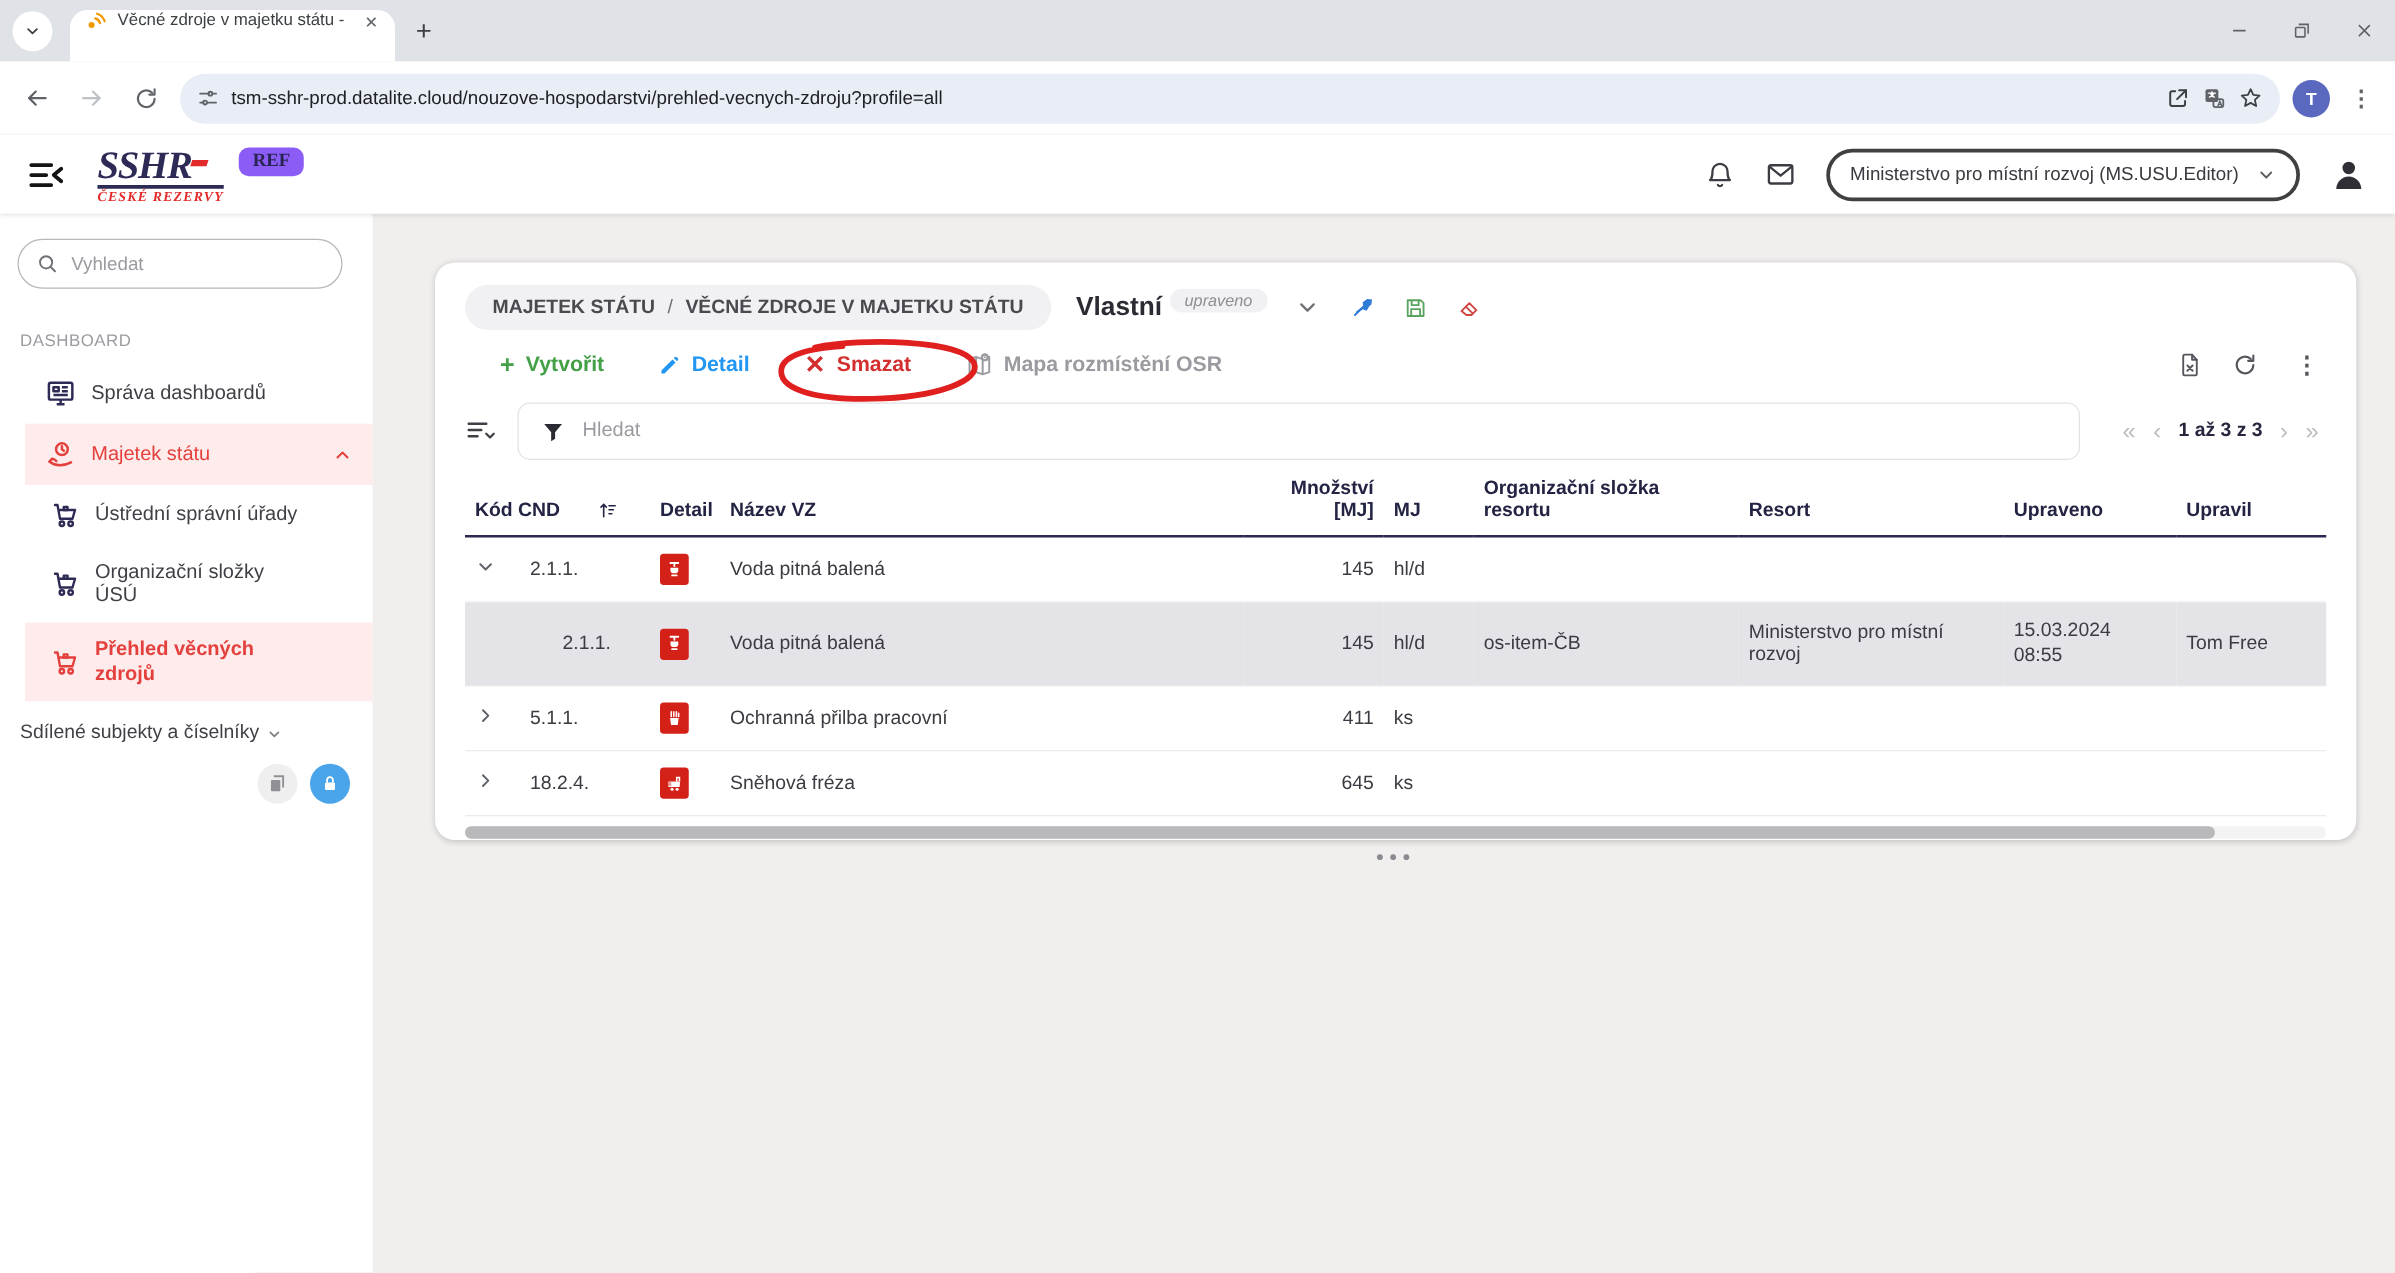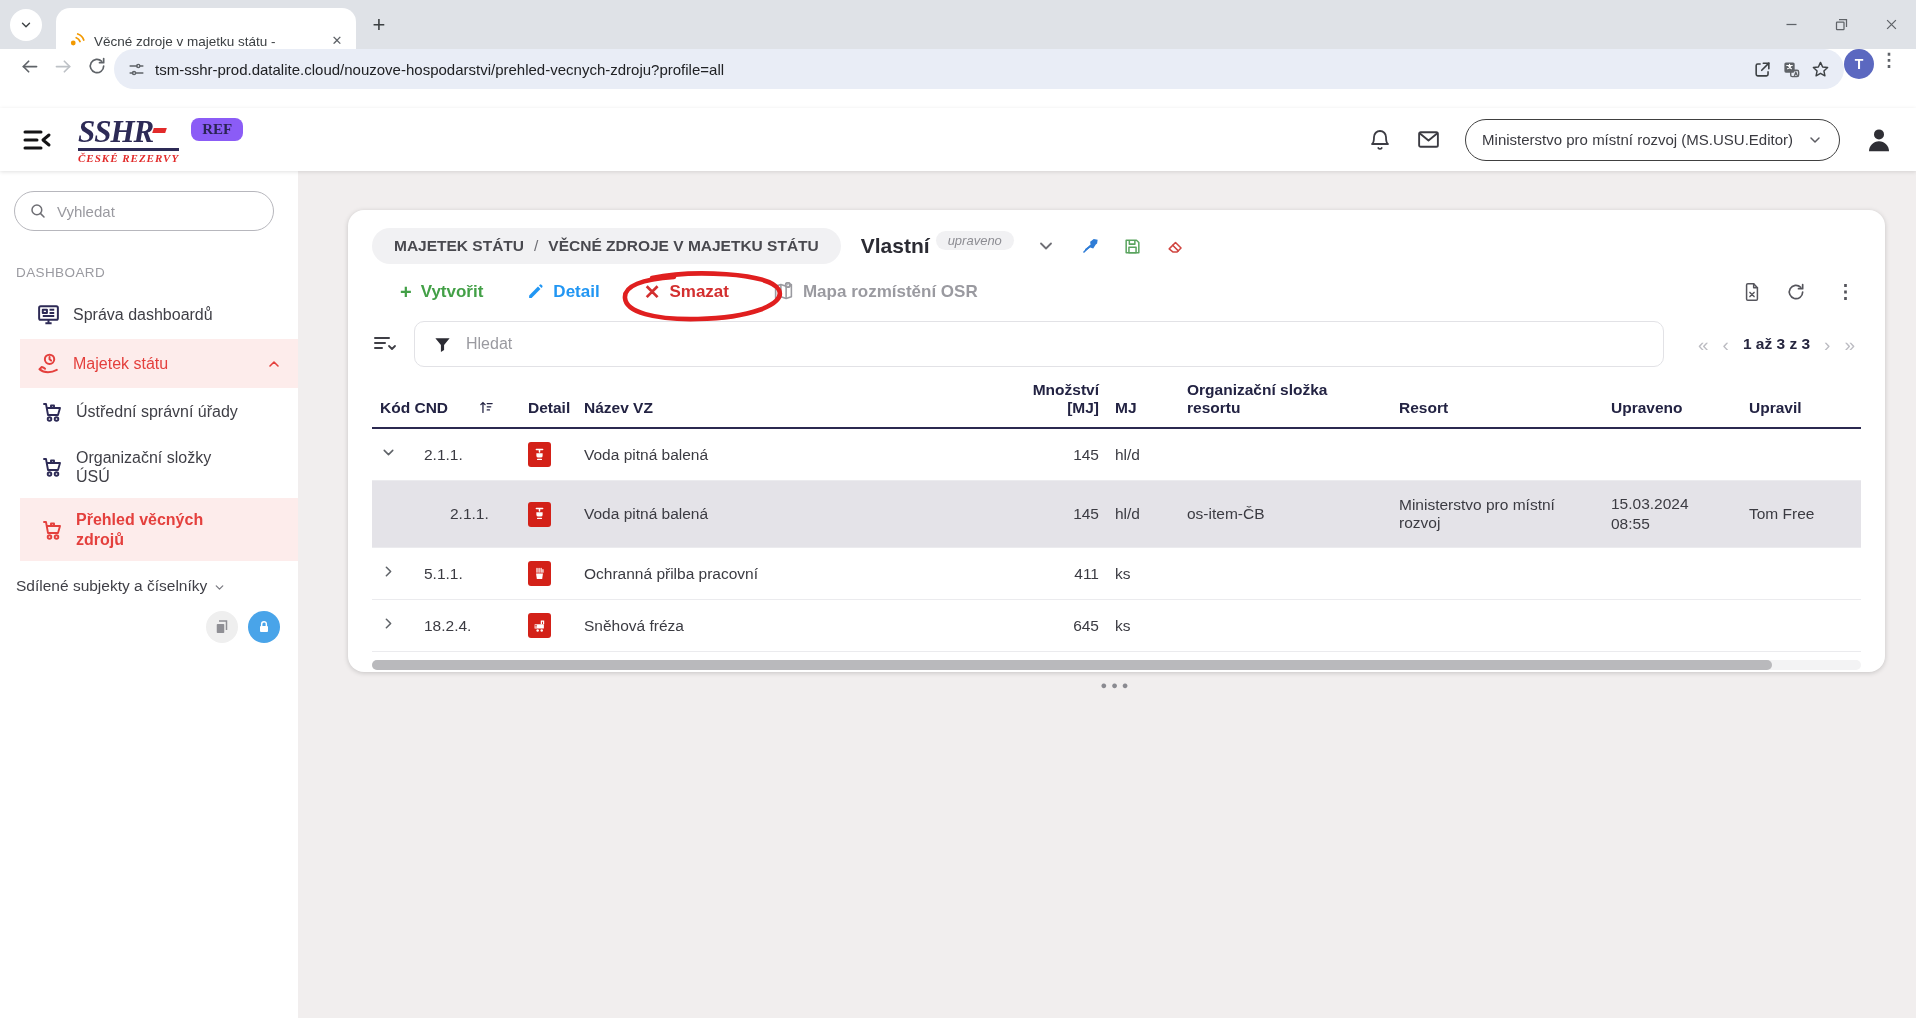--- a/index.html
+++ b/index.html
@@ -4,29 +4,29 @@
 <style>
   * { margin:0; padding:0; box-sizing:border-box; }
   html,body { width:1916px; height:1018px; overflow:hidden; background:#f1eeee;
               font-family:"Liberation Sans", sans-serif; }
   svg { display:block; }
 
   
   .tabbar { height:49px; background:#dfe2e7; display:flex; align-items:flex-end; position:relative; }
   .tab-strip-chevron { width:32px; height:32px; border-radius:50%; background:#fff; margin:8px 6px 8px 10px;
       align-self:center; display:flex; align-items:center; justify-content:center; color:#3c4043; }
-  .tab { height:41px; width:300px; background:#fff; border-radius:14px 14px 0 0; display:flex; align-items:flex-end;
+  .tab { height:41px; width:260px; background:#fff; border-radius:14px 14px 0 0; display:flex; align-items:flex-start;
       padding:0 10px 0 12px; gap:8px; margin-left:8px;margin-top:20px; }
   .tab-title { flex:1; font-size:13.5px; color:#3c4043; white-space:nowrap; overflow:hidden; text-overflow:ellipsis; }
   .tab-close { color:#5f6368; font-size:13px; width:18px; height:18px; display:flex; align-items:center; justify-content:center; border-radius:50%; }
   .newtab { color:#3c4043; font-size:22px; width:30px; height:30px; display:flex; align-items:center; justify-content:center; align-self:center; margin-left:8px; }
   .win-controls { margin-left:auto; display:flex; align-self:stretch; align-items:center; }
   .win-btn { width:50px; height:100%; display:flex; align-items:center; justify-content:center; color:#5f6368; }
 
-  .urlbar { height:59px; background:#fff; display:flex; align-items:flex-start; padding:0 12px; }
+  .urlbar { height:59px; background:#fff; display:flex; align-items:center; padding:0 12px; gap:10px; }
   .nav-ic { width:34px; height:34px; display:flex; align-items:center; justify-content:center; border-radius:50%; }
   .omnibox { flex:1; height:40px; background:#e9edf6; border-radius:20px; display:flex; align-items:center; padding:0 14px; gap:10px; }
   .omnibox input { flex:1; border:none; background:transparent; outline:none; font-size:15px; color:#202124;
       font-family:"Liberation Sans", sans-serif; }
   .omni-ic { color:#3c4043; display:flex; align-items:center; }
   .chrome-avatar { width:30px; height:30px; border-radius:50%; background:#5b68c0; color:#fff; font-size:14px; font-weight:700;
       display:flex; align-items:center; justify-content:center; }
   .kebab { color:#5f6368; font-size:18px; letter-spacing:0; padding:0 6px; font-weight:700; }
 
   
@@ -35,21 +35,21 @@
   .menu-toggle { color:#1d1d1f; margin-right:26px; display:flex; }
   .logo-wrap { display:flex; align-items:flex-start; gap:12px;font-family:Liberation Serif, serif; }
   .logo-main { position:relative; line-height:1; }
   .logo-sshr { font-size:31px; font-weight:800; font-style:italic; color:#2d2a56; letter-spacing:-1px;
       border-bottom:3px solid #2d2a56; padding-bottom:1px; }
   .logo-dash { position:absolute; top:12px; right:13px; width:13px; height:5px; background:#e22a2a; transform:skewX(-18deg); }
   .logo-sub { font-size:11px; font-weight:700; font-style:italic; color:#e22a2a; letter-spacing:1px; margin-top:2px; }
   .ref-badge { background:#8b5cf6; color:#2a2454; font-size:15px; font-weight:700; padding:3px 11px; border-radius:8px; margin-top:2px; }
   .header-right { margin-left:auto; display:flex; align-items:center; gap:24px; }
   .hdr-ic { color:#3c3c43; display:flex; }
-  .org-select { height:42px; border:1px solid #404040; border-radius:22px; display:flex; align-items:center; gap:14px;
+  .org-select { height:42px; border:3px solid #404040; border-radius:22px; display:flex; align-items:center; gap:14px;
       padding:0 16px; font-size:15px; color:#3a3a40; background:#fff; max-width:440px; }
   .org-select .org-label { white-space:nowrap; }
   .person-ic { color:#2f2f35; display:flex; }
 
   
   .layout { display:flex; height:847px; }
   .sidebar { width:298px; background:#fff; flex-shrink:0; display:flex; flex-direction:column; }
   .side-search { margin:20px 24px 4px 14px; height:40px; border:1.5px solid #b7b7bd; border-radius:20px;
       display:flex; align-items:center; gap:10px; padding:0 14px; }
   .side-search input { border:none; outline:none; flex:1; font-size:15px; color:#5c5c62; background:transparent;

